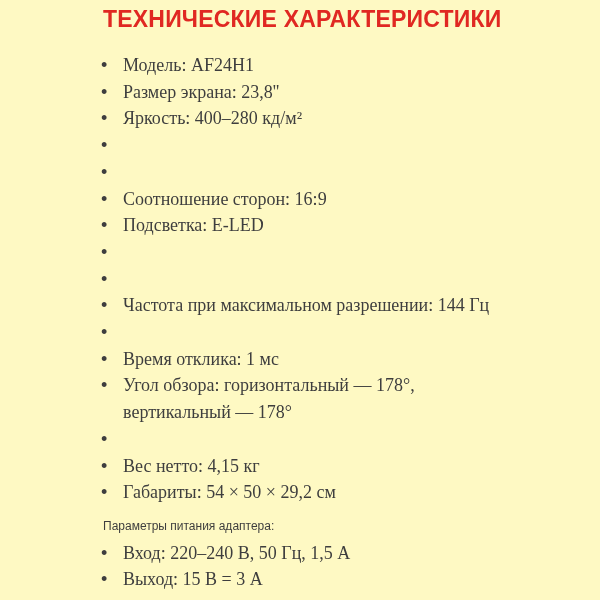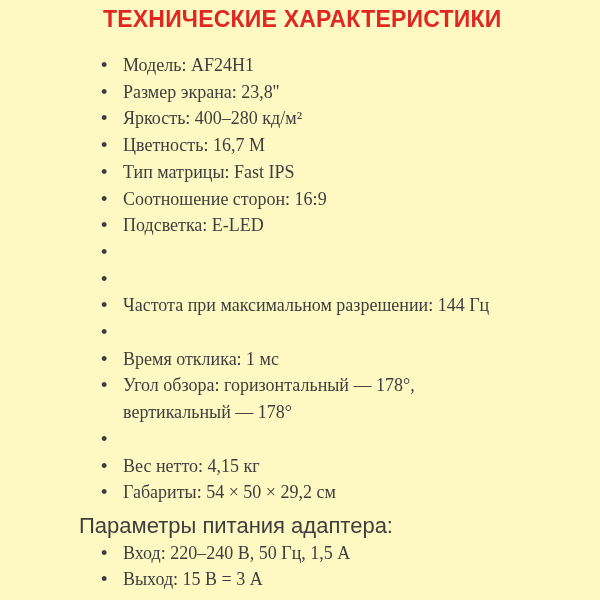--- a/index.html
+++ b/index.html
@@ -46,22 +46,22 @@
   .bullet {
     flex: none;
     width: 22px;
     color: #3e3e3e;
   }
   .li-text {
     white-space: pre-wrap;
     font-family: Liberation Serif, serif;
   }
   .adapter-heading {
-    margin: 7px 0 0 79px;
-    font-size: 22px;
+    margin: 7px 0 0 103px;
+    font-size: 12px;
     line-height: 26.7px;
     color: #3e3e3e;
   }
 </style>
 </head>
 <body>
 
 <div class="page">
 
   <h1 class="page-title">ТЕХНИЧЕСКИЕ ХАРАКТЕРИСТИКИ</h1>
@@ -78,26 +78,24 @@
         <span class="li-text">Размер экрана: 23,8''</span>
       </li>
 
       <li>
         <span class="bullet">•</span>
         <span class="li-text">Яркость: 400–280 кд/м²</span>
       </li>
 
       <li>
         <span class="bullet">•</span>
-        <span class="li-text">Цветность: 16,7 М</span>
       </li>
 
       <li>
         <span class="bullet">•</span>
-        <span class="li-text">Тип матрицы: Fast IPS</span>
       </li>
 
       <li>
         <span class="bullet">•</span>
         <span class="li-text">Соотношение сторон: 16:9</span>
       </li>
 
       <li>
         <span class="bullet">•</span>
         <span class="li-text">Подсветка: E-LED</span>

